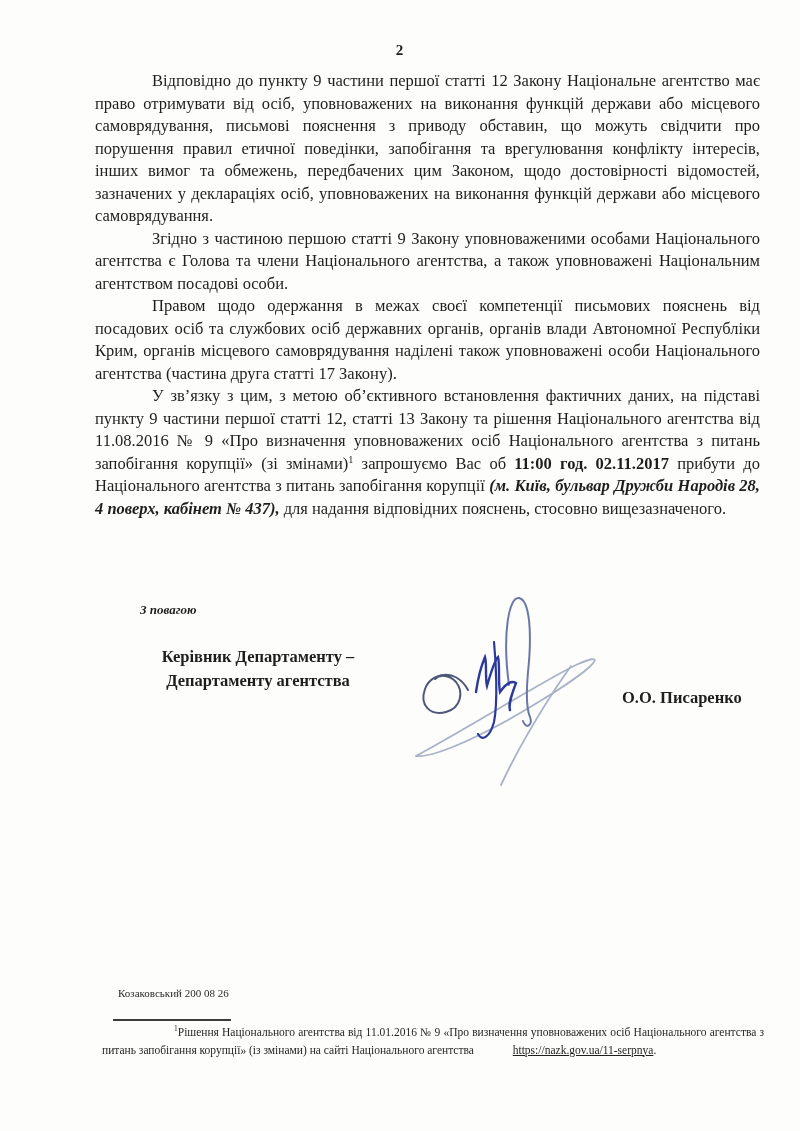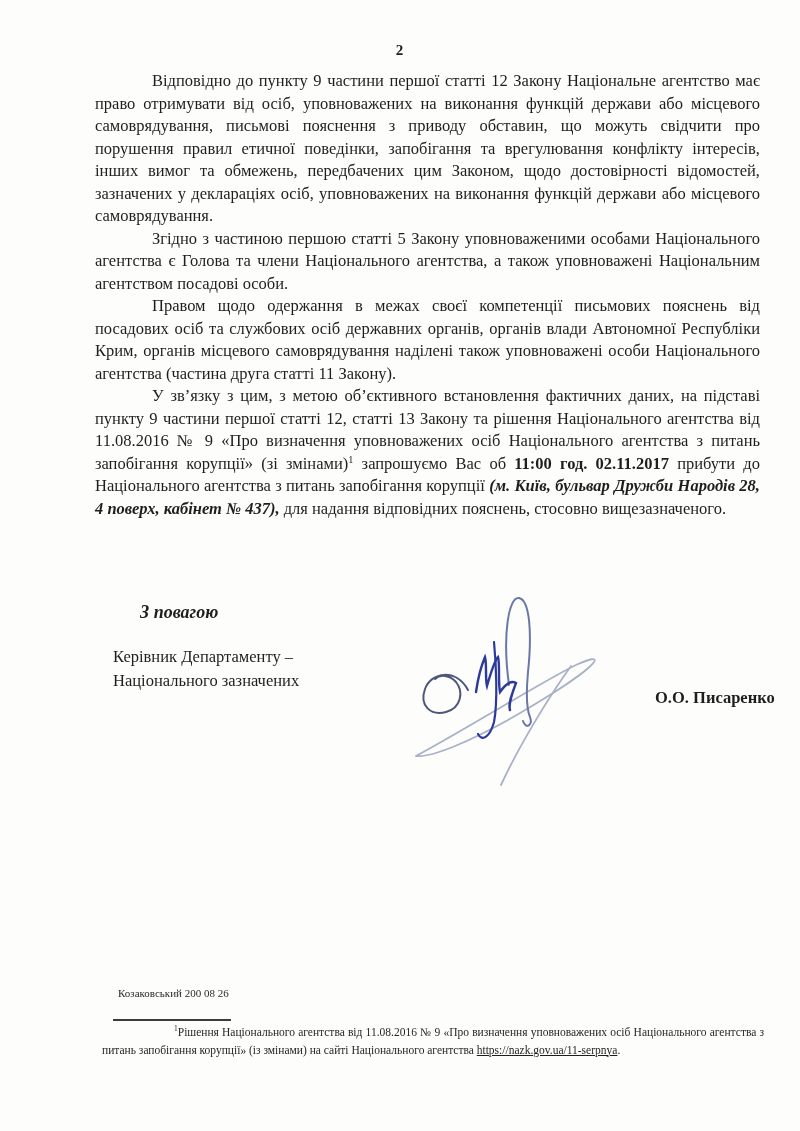--- a/index.html
+++ b/index.html
@@ -15,59 +15,59 @@
   .letter-body{position:absolute;top:70px;left:95px;width:665px;}
   .para{
     margin:0;text-indent:57px;text-align:justify;
     font-size:16.5px;line-height:22.5px;
   }
   .para sup{font-size:0.62em;line-height:0;}
   .seg-bold{font-weight:bold;}
   .seg-bold-italic{font-weight:bold;font-style:italic;}
   .closing{
     position:absolute;top:602px;left:140px;
-    font-size:18px;font-weight:bold;font-style:italic;
+    font-size:13px;font-weight:bold;font-style:italic;
   }
   .sig-position{
     position:absolute;top:645px;left:113px;width:290px;
-    font-size:16.5px;font-weight:normal;line-height:24px;
+    font-size:16.5px;font-weight:bold;line-height:24px;text-align:center;
   }
   .sig-svg{position:absolute;top:572px;left:398px;width:252px;height:222px;}
   .sig-name{
     position:absolute;top:688px;left:622px;
-    font-size:16.5px;font-weight:bold;white-space:nowrap;margin-left:33px;
+    font-size:16.5px;font-weight:bold;white-space:nowrap;
   }
   .executor{position:absolute;top:987px;left:118px;font-size:11px;color:#2a2a2a;}
   .fn-sep{position:absolute;top:1019px;left:113px;width:118px;border-top:2px solid #3c3c3c;}
   .footnote{
     position:absolute;top:1024px;left:102px;width:662px;
     font-size:11.5px;line-height:17.5px;text-align:justify;text-indent:72px;color:#262626;
   }
   .footnote sup{font-size:0.65em;line-height:0;}
-  .footnote a{color:#1e1e1e;text-decoration:underline;cursor:pointer;}
+  .footnote a{color:#1e1e1e;text-decoration:underline;cursor:pointer;margin-left:36px;}
 </style>
 </head>
 <body>
 
 <div class="page">
 
   <div class="page-number">2</div>
 
   <div class="letter-body">
       <p class="para"><span class="seg-normal">Відповідно до пункту 9 частини першої статті 12 Закону Національне агентство має право отримувати від осіб, уповноважених на виконання функцій держави або місцевого самоврядування, письмові пояснення з приводу обставин, що можуть свідчити про порушення правил етичної поведінки, запобігання та врегулювання конфлікту інтересів, інших вимог та обмежень, передбачених цим Законом, щодо достовірності відомостей, зазначених у деклараціях осіб, уповноважених на виконання функцій держави або місцевого самоврядування.</span></p>
-      <p class="para"><span class="seg-normal">Згідно з частиною першою статті 5 Закону уповноваженими особами Національного агентства є Голова та члени Національного агентства, а також уповноважені Національним агентством посадові особи.</span></p>
-      <p class="para"><span class="seg-normal">Правом щодо одержання в межах своєї компетенції письмових пояснень від посадових осіб та службових осіб державних органів, органів влади Автономної Республіки Крим, органів місцевого самоврядування наділені також уповноважені особи Національного агентства (частина друга статті 11 Закону).</span></p>
+      <p class="para"><span class="seg-normal">Згідно з частиною першою статті 9 Закону уповноваженими особами Національного агентства є Голова та члени Національного агентства, а також уповноважені Національним агентством посадові особи.</span></p>
+      <p class="para"><span class="seg-normal">Правом щодо одержання в межах своєї компетенції письмових пояснень від посадових осіб та службових осіб державних органів, органів влади Автономної Республіки Крим, органів місцевого самоврядування наділені також уповноважені особи Національного агентства (частина друга статті 17 Закону).</span></p>
       <p class="para"><span class="seg-normal">У зв’язку з цим, з метою об’єктивного встановлення фактичних даних, на підставі пункту 9 частини першої статті 12, статті 13 Закону та рішення Національного агентства від 11.08.2016 № 9 «Про визначення уповноважених осіб Національного агентства з питань запобігання корупції» (зі змінами)</span><sup>1</sup><span class="seg-normal"> запрошуємо Вас об </span><span class="seg-bold">11:00 год. 02.11.2017</span><span class="seg-normal"> прибути до Національного агентства з питань запобігання корупції </span><span class="seg-bold-italic">(м. Київ, бульвар Дружби Народів 28, 4 поверх, кабінет № 437),</span><span class="seg-normal"> для надання відповідних пояснень, стосовно вищезазначеного.</span></p>
     </div>
 
   <div class="closing">З повагою</div>
 
   <div class="sig-position">
     <div>Керівник Департаменту –</div>
-    <div>Національного зазначених</div>
+    <div>Департаменту агентства</div>
   </div>
 
   <svg class="sig-svg" viewBox="0 0 252 222" aria-hidden="true">
 
     <path d="M 18 184 C 70 156 150 106 180 92 C 192 87 199 85 196 90 C 189 100 150 125 110 148 C 74 168 34 186 18 184" fill="none" stroke-width="1.8" stroke-linecap="round" stroke="#a8b1c7"></path>
 
     <path d="M 103 213 C 120 176 150 126 173 94" fill="none" stroke-width="1.8" stroke-linecap="round" stroke="#a8b1c7"></path>
 
     <path d="M 70 118 C 58 96 33 100 27 117 C 21 134 33 144 48 140 C 63 136 66 120 58 110 C 52 103 42 102 37 107" fill="none" stroke-width="2" stroke-linecap="round" stroke="#4d5878"></path>
 
@@ -78,16 +78,16 @@
     <path d="M 96 70 C 98 90 100 130 96 150 C 92 165 84 170 80 162" fill="none" stroke-width="2.2" stroke-linecap="round" stroke="#2c3a9a"></path>
   </svg>
 
   <div class="sig-name">О.О. Писаренко</div>
 
   <div class="executor">Козаковський 200 08 26</div>
 
   <div class="fn-sep"></div>
 
   <div class="footnote">
-    <sup>1</sup><span>Рішення Національного агентства від 11.08.2016 № 9 «Про визначення уповноважених осіб Національного агентства з питань запобігання корупції» (із змінами) на сайті Національного агентства </span><a>https://nazk.gov.ua/11-serpnya</a><span>.</span>
+    <sup>1</sup><span>Рішення Національного агентства від 11.01.2016 № 9 «Про визначення уповноважених осіб Національного агентства з питань запобігання корупції» (із змінами) на сайті Національного агентства </span><a>https://nazk.gov.ua/11-serpnya</a><span>.</span>
   </div>
 
 </div>
 
 </body></html>

